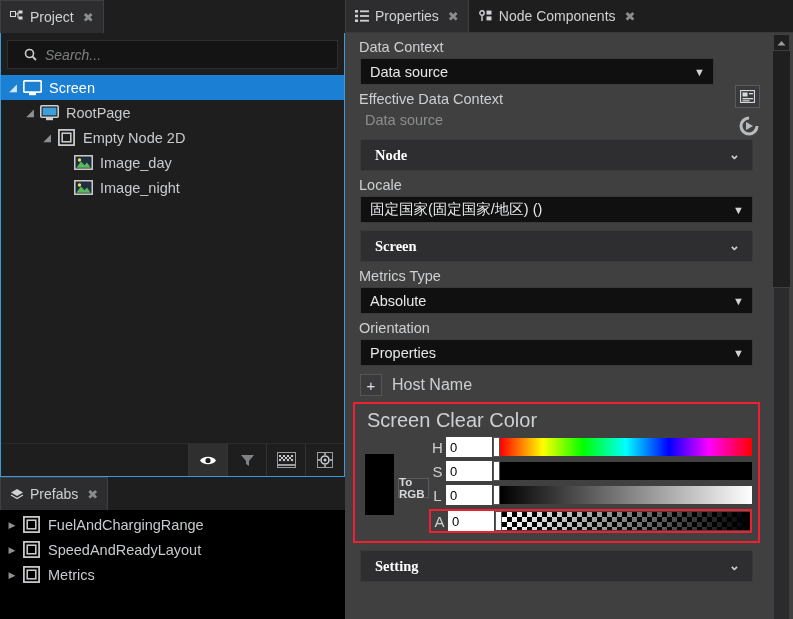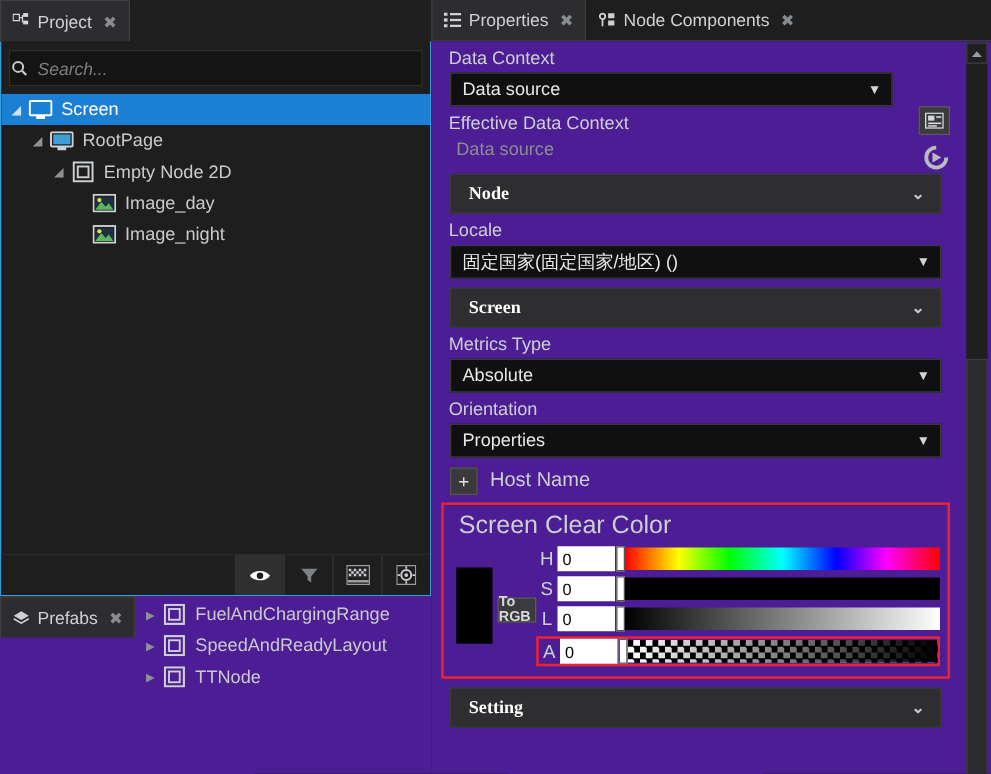--- a/index.html
+++ b/index.html
@@ -55,21 +55,21 @@
     margin-top: -1px;
     background: #1e1e1e;
     display: flex; flex-direction: column;
   }
   #search-row {
     margin: 8px 6px 6px 6px;
     height: 29px;
     background: #141414;
     border: 1px solid #2e2e2e;
     display: flex; align-items: center;
-    gap: 8px; padding: 0 1px;
+    gap: 8px; padding: 0 16px;
   }
   #search-row .ph {
     font-size: 14px; color: #7c7f82;
     font-style: italic;
   }
   .tree { flex: 1; overflow: hidden; }
   .trow {
     height: 25px;
     display: flex; align-items: center;
     font-size: 14.5px;
@@ -96,40 +96,40 @@
   .tbtn {
     width: 39px;
     display: flex; align-items: center; justify-content: center;
     border-left: 1px solid #333;
   }
   .tbtn.active { background: #2f2f2f; }
 
   
   #prefabs-panel {
     flex: 1;
-    background: #4c1d95;
-    display: flex; flex-direction: row;
+    background: #000000;
+    display: flex; flex-direction: column;
   }
   #prefabs-list { padding-top: 2px; }
 
   
   #right-column {
     width: 448px; height: 619px;
     background: #252526;
     display: flex; flex-direction: column;
     position: relative;
   }
   #props-tabstrip {
     height: 33px; background: #1e1e1e;
     display: flex; align-items: flex-end;
     border-bottom: 1px solid #3a3a3a;
   }
   #props-body {
     flex: 1;
-    background: #4c1d95;
+    background: #404040;
     position: relative;
     overflow: hidden;
     padding-right: 23px;
   }
 
   .prop-label {
     font-size: 14.5px; color: #cdd0d3;
     padding: 6px 0 3px 14px;
   }
   .prop-sub {
@@ -467,21 +467,21 @@
           <span style="width: 4px; flex: 0 0 auto;"></span>
           <span class="twist" style="font-size: 9px; color: rgb(141, 144, 148);">▶</span>
           <span class="ticon">
             <span>
               <svg width="17" height="17" viewBox="0 0 17 17">
                 <rect x="0.9" y="0.9" width="15.2" height="15.2" fill="none" stroke="#cfd2d4" stroke-width="1.7"></rect>
                 <rect x="4.2" y="4.2" width="8.6" height="8.6" fill="none" stroke="#cfd2d4" stroke-width="1.5"></rect>
               </svg>
             </span>
           </span>
-          <span>TTNode</span>
+          <span>Metrics</span>
         </div>
       </div>
   </div>
 </div>
 
 <div id="right-column">
 
   <div id="props-tabstrip">
     <div class="tab">
       <span>

